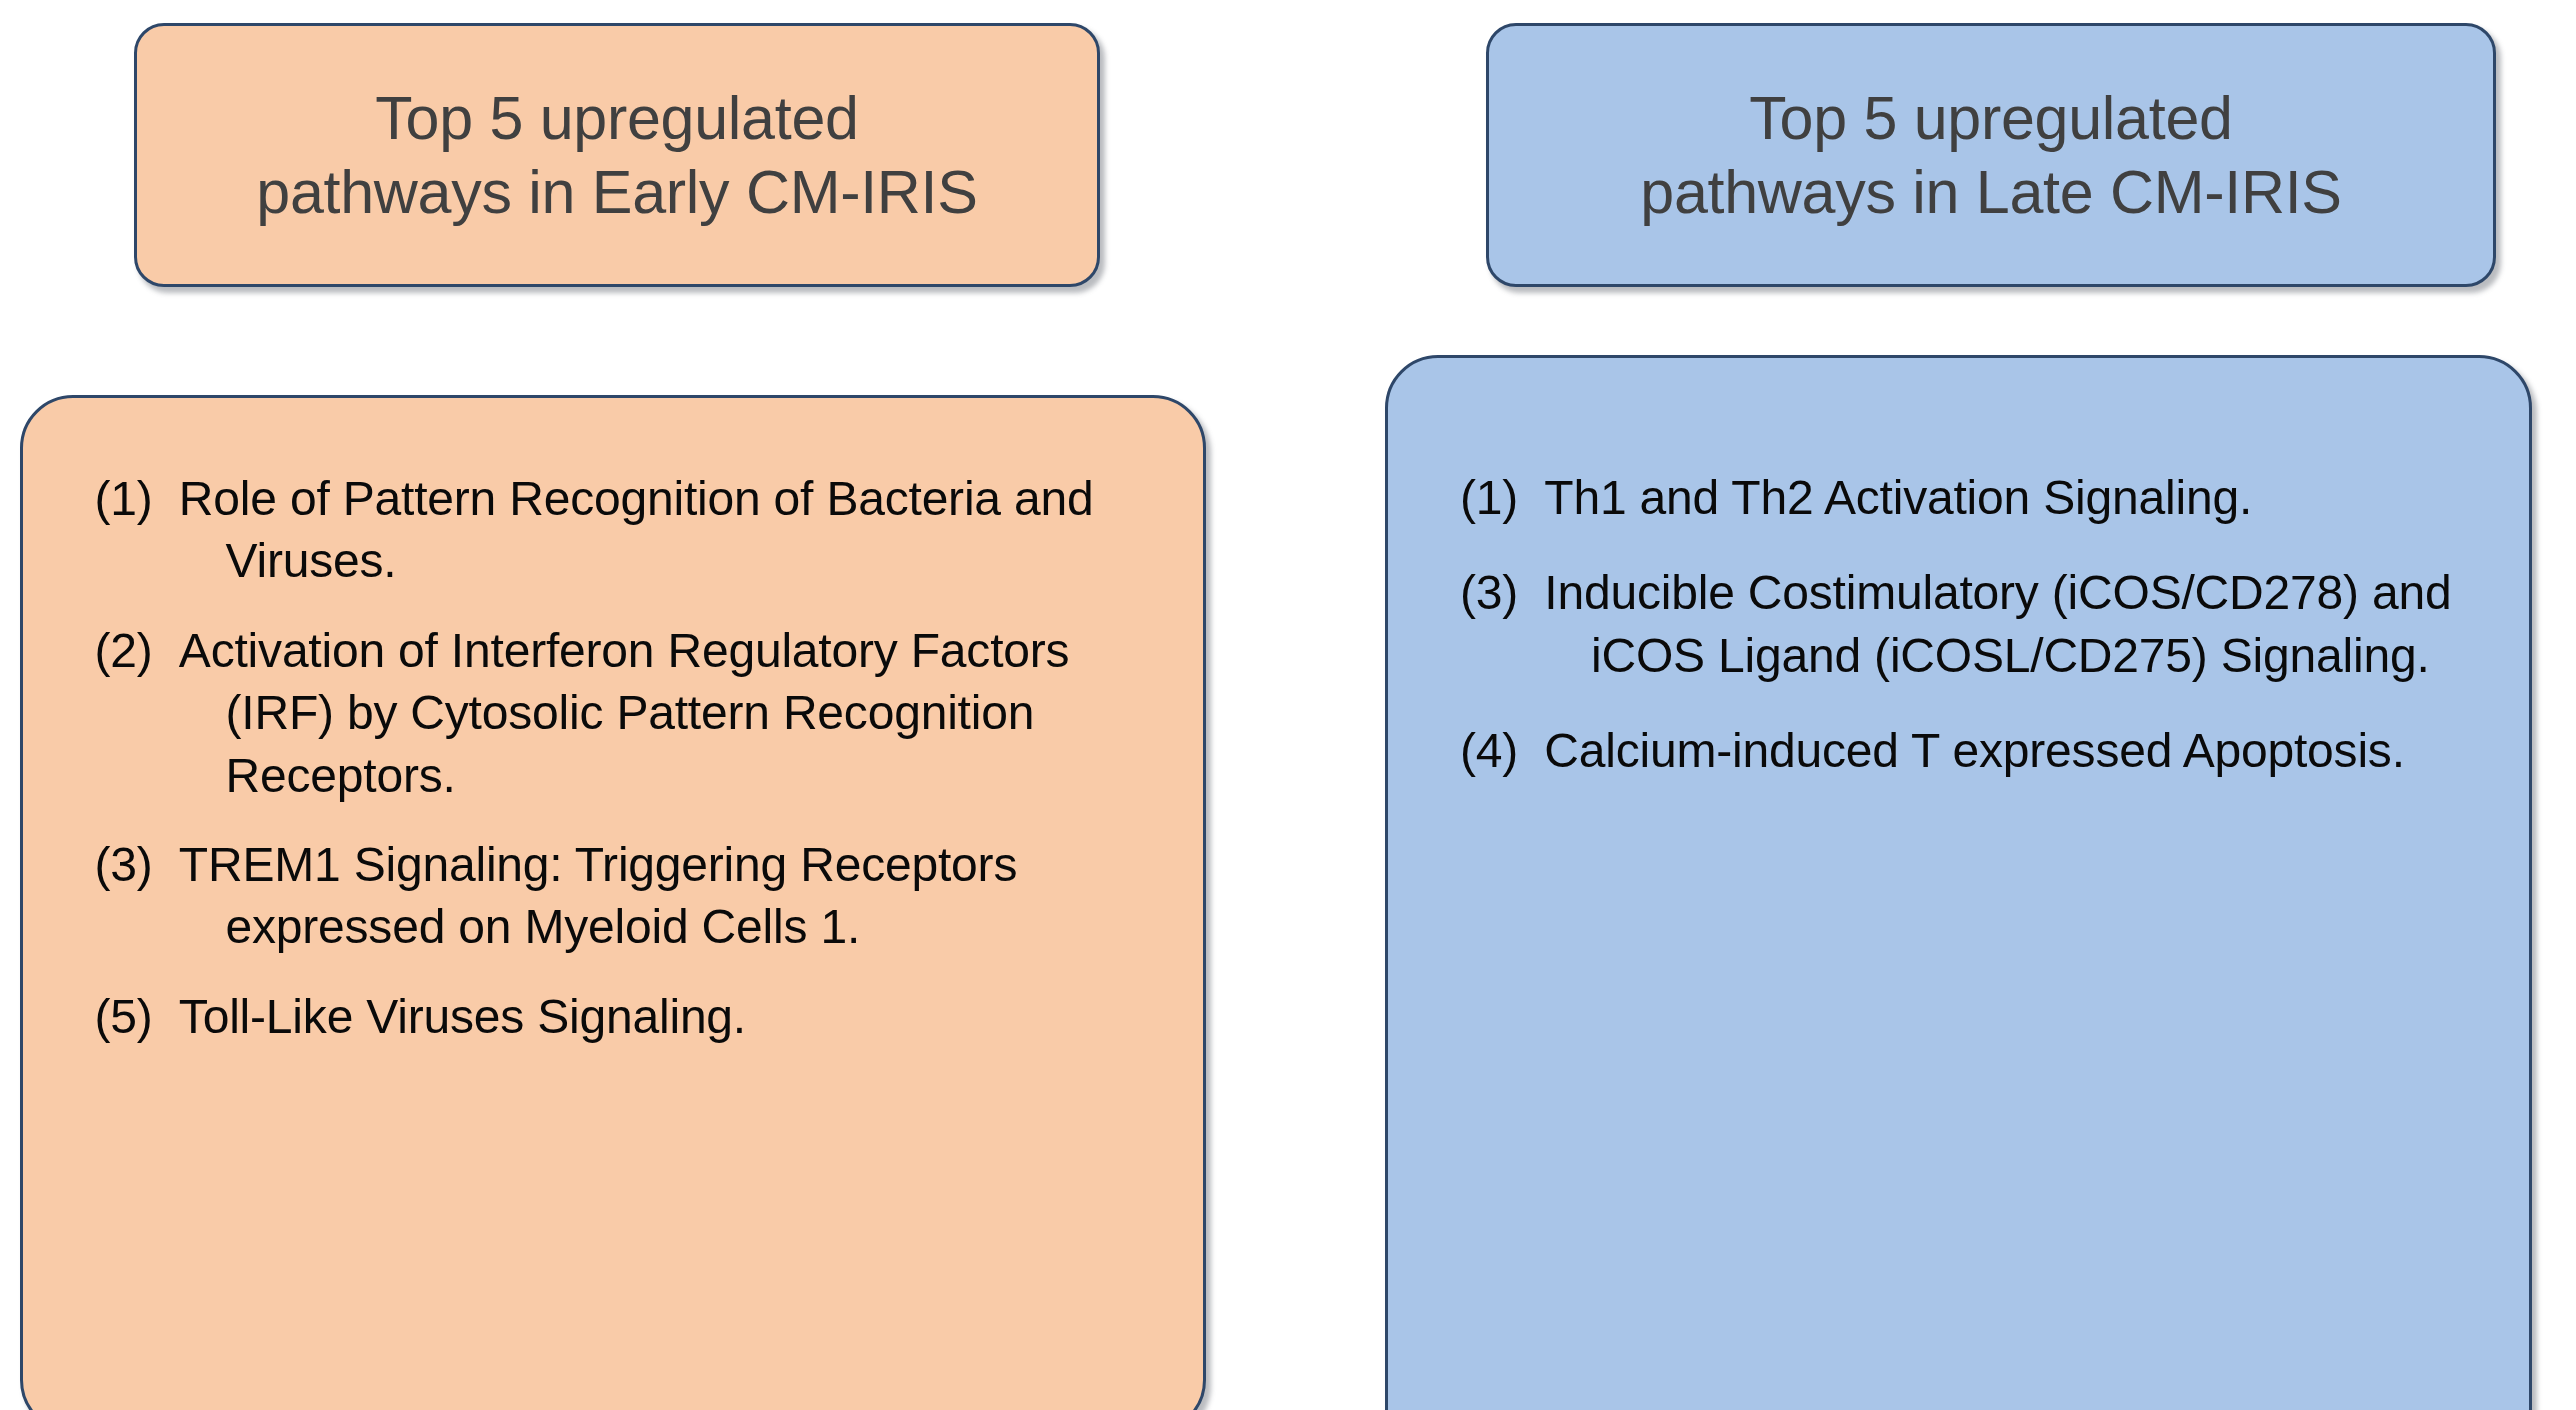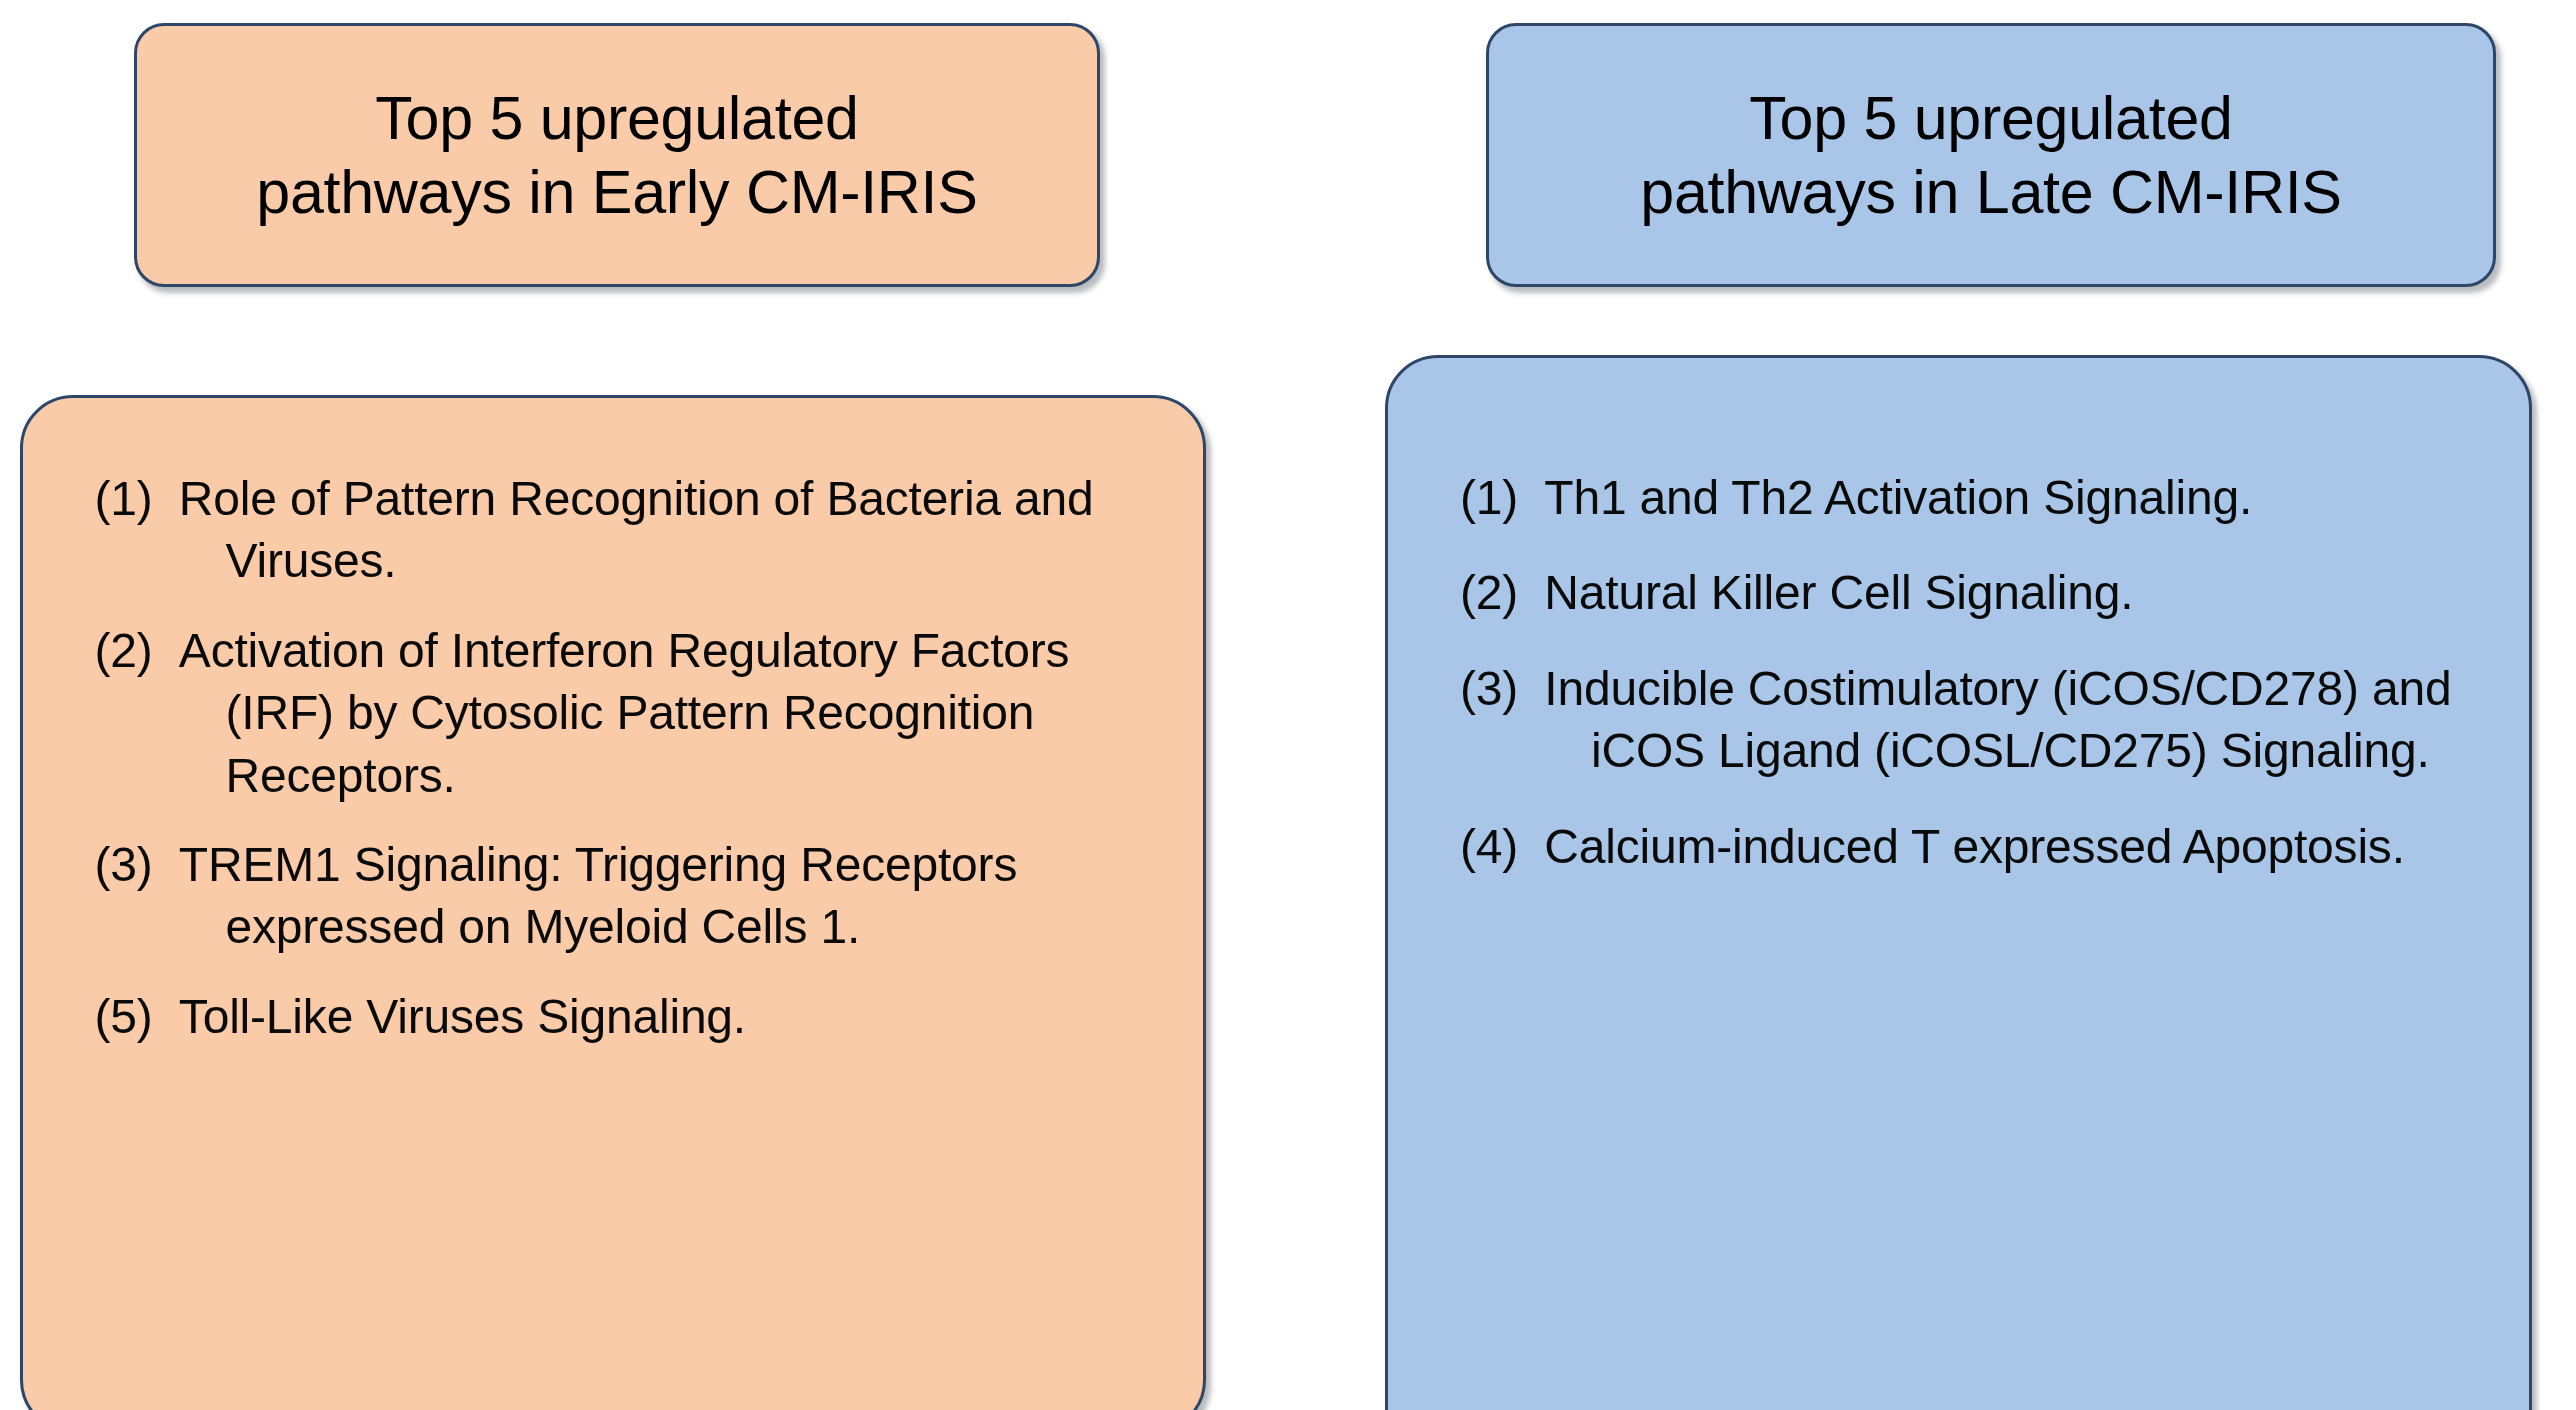--- a/index.html
+++ b/index.html
@@ -48,21 +48,21 @@
 
   .peach  { background: #f9cba8; }
   .blue   { background: #a9c5e8; }
 
   
   .header-title {
     font-size: 61px;
     line-height: 1.22;
     font-weight: 400;
     letter-spacing: -0.3px;
-    color: #000000;
+    color: #404040;
     padding: 0 20px;
     white-space: pre-line;
   }
 
   
   .pathway-list {
     list-style: none;
     margin: 0;
     padding: 0;
     display: flex;
@@ -156,23 +156,20 @@
     <div class="header-title">Top 5 upregulated
 pathways in Late CM-IRIS</div>
   </div>
 
   <div class="box body-box blue" id="body-right">
     <ul class="pathway-list">
       <li class="pathway-item">
         <span class="marker">(1)</span><span class="marker">&nbsp;&nbsp;</span><span class="pathway-text">Th1 and Th2 Activation Signaling.</span>
       </li>
       <li class="pathway-item">
-        <span class="marker">(2)</span><span class="marker">&nbsp;&nbsp;</span><span class="pathway-text">Natural Killer Cell Signaling.</span>
-      </li>
-      <li class="pathway-item">
         <span class="marker">(3)</span><span class="marker">&nbsp;&nbsp;</span><span class="pathway-text">Inducible Costimulatory (iCOS/CD278) and iCOS Ligand (iCOSL/CD275) Signaling.</span>
       </li>
       <li class="pathway-item">
         <span class="marker">(4)</span><span class="marker">&nbsp;&nbsp;</span><span class="pathway-text">Calcium-induced T expressed Apoptosis.</span>
       </li>
     </ul>
   </div>
 
 </div>
 

